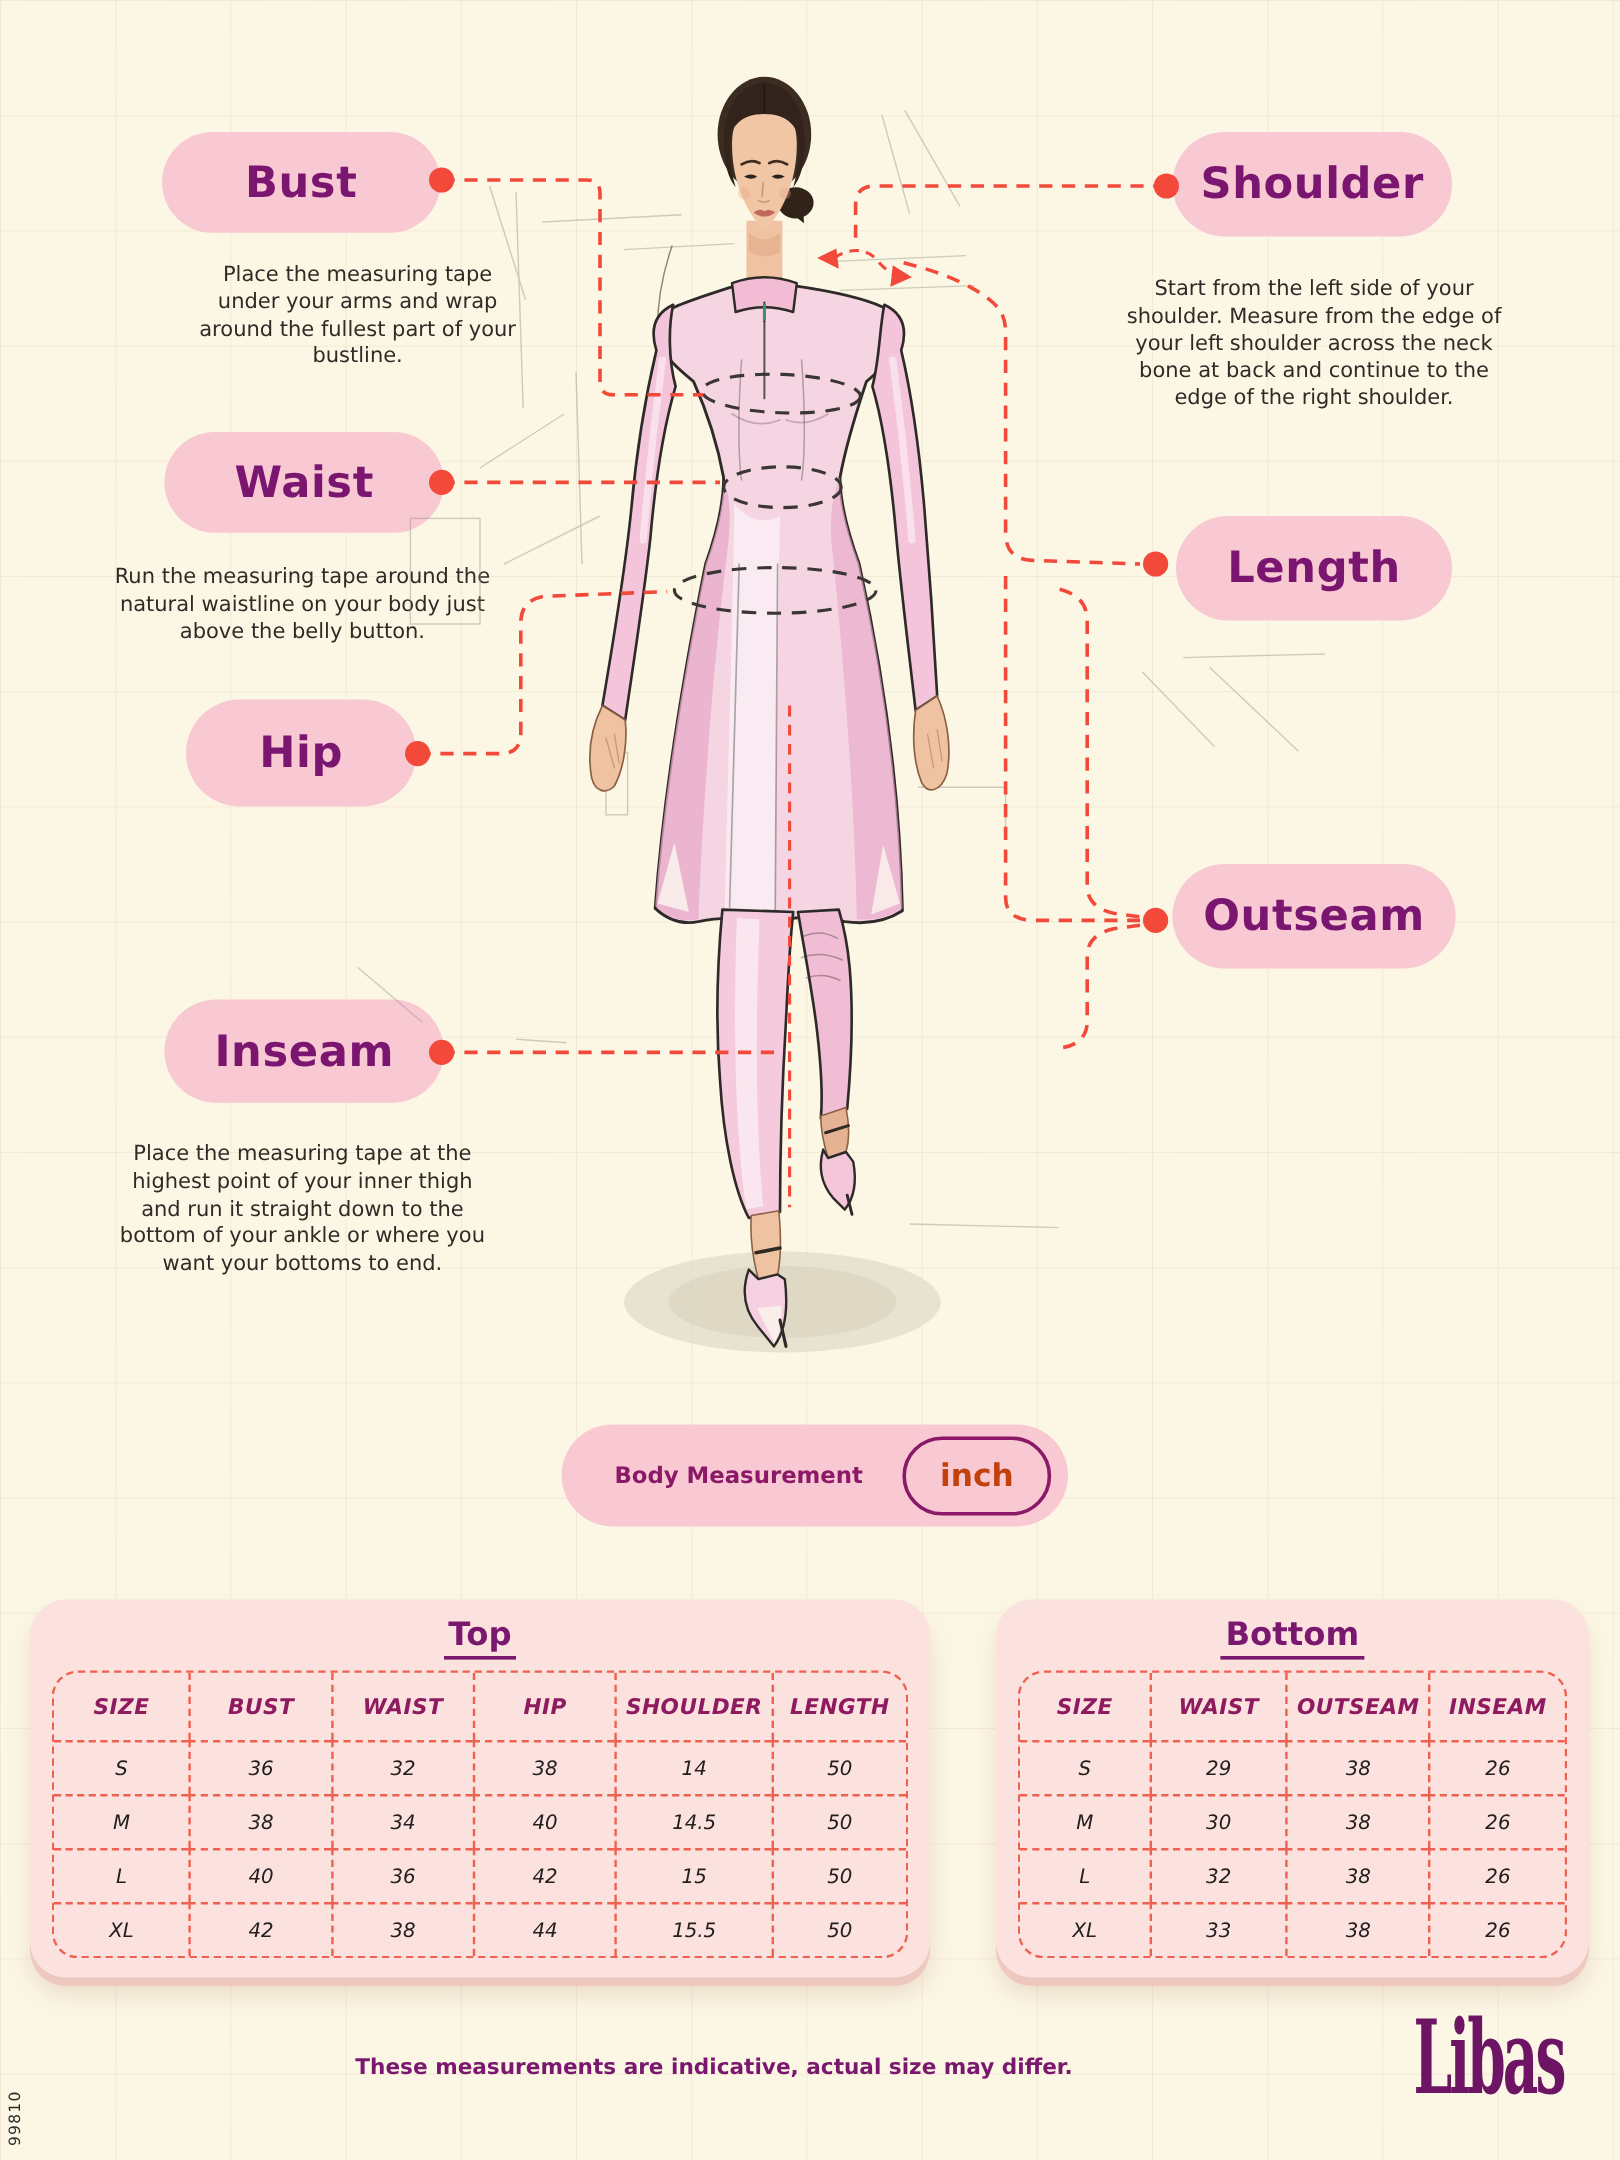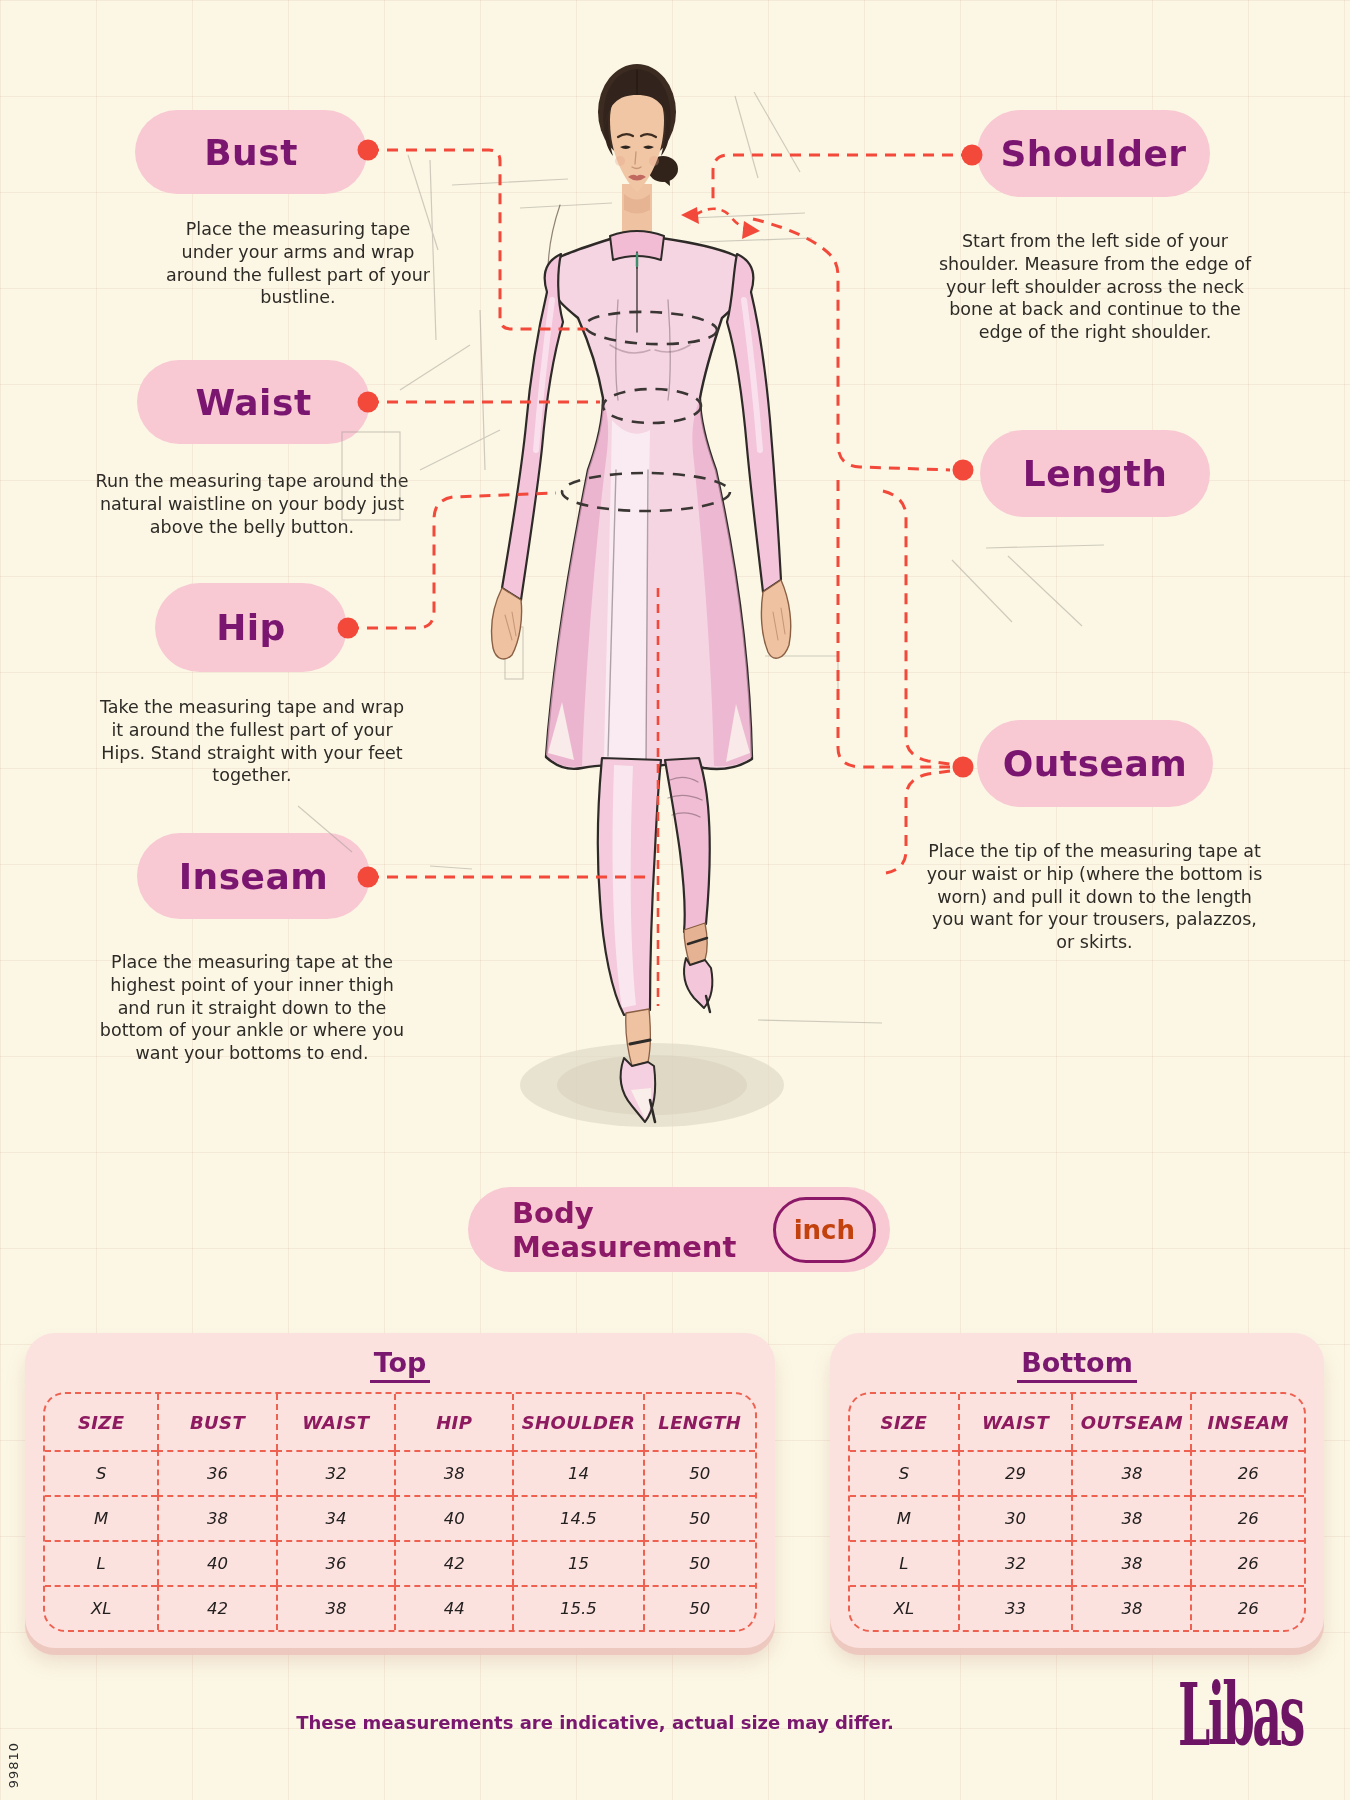--- a/index.html
+++ b/index.html
@@ -21,21 +21,21 @@
     position:absolute;color:#2E2A26;font-size:17.5px;line-height:1.3;
     text-align:center;z-index:3;font-family:"DejaVu Sans", sans-serif;
   }
   #fig-svg{position:absolute;left:0;top:0;z-index:6;pointer-events:none;}
   
   .unitbar{
     position:absolute;left:468px;top:1187px;width:422px;height:85px;
     background:#F8C9D3;border-radius:999px;display:flex;align-items:center;
     justify-content:space-between;padding:0 14px 0 44px;box-sizing:border-box;z-index:3;
   }
-  .unitbar .ulabel{color:#8C1968;font-size:29px;font-weight:bold;}
+  .unitbar .ulabel{color:#8C1968;font-size:19px;font-weight:bold;}
   .unitchip{
     width:118px;height:60px;border:3px solid #8C1968;border-radius:999px;
     display:flex;align-items:center;justify-content:center;color:#c2410c;
     font-size:26px;font-weight:bold;background:transparent;
   }
   
   .card{
     position:absolute;top:1333px;height:315px;background:#FBE2DF;border-radius:30px;
     box-shadow:0 7px 0 rgba(236,197,189,.9), 0 14px 18px rgba(205,150,140,.28);
     box-sizing:border-box;padding:10px 18px 14px;z-index:2;
@@ -100,24 +100,22 @@
     </div>
   <div class="mpill" style="left:980px;top:430px;width:230px;height:87px;">
       <span>Length</span>
     </div>
   <div class="mpill" style="left:977px;top:720px;width:236px;height:87px;">
       <span>Outseam</span>
     </div>
 
   <div class="mdesc" style="left:115px;top:218px;width:270px;margin-left:48px;">Place the measuring tape under your arms and wrap around the fullest part of your bustline.</div>
   <div class="mdesc" style="left:87px;top:470px;width:330px;">Run the measuring tape around the natural waistline on your body just above the belly button.</div>
-  <div class="mdesc" style="left:92px;top:696px;width:320px;">Take the measuring tape and wrap it around the fullest part of your Hips. Stand straight with your feet together.</div>
   <div class="mdesc" style="left:97px;top:951px;width:310px;">Place the measuring tape at the highest point of your inner thigh and run it straight down to the bottom of your ankle or where you want your bottoms to end.</div>
   <div class="mdesc" style="left:930px;top:230px;width:330px;">Start from the left side of your shoulder. Measure from the edge of your left shoulder across the neck bone at back and continue to the edge of the right shoulder.</div>
-  <div class="mdesc" style="left:922px;top:840px;width:345px;">Place the tip of the measuring tape at your waist or hip (where the bottom is worn) and pull it down to the length you want for your trousers, palazzos, or skirts.</div>
 
   <div class="unitbar">
     <span class="ulabel">Body Measurement</span>
     <span class="unitchip">inch</span>
   </div>
 
   <div class="card" style="left:25px;width:750px;">
     <div class="card-title"><span>Top</span></div>
     <div class="size-table grid6">
       <div class="th">SIZE</div>

